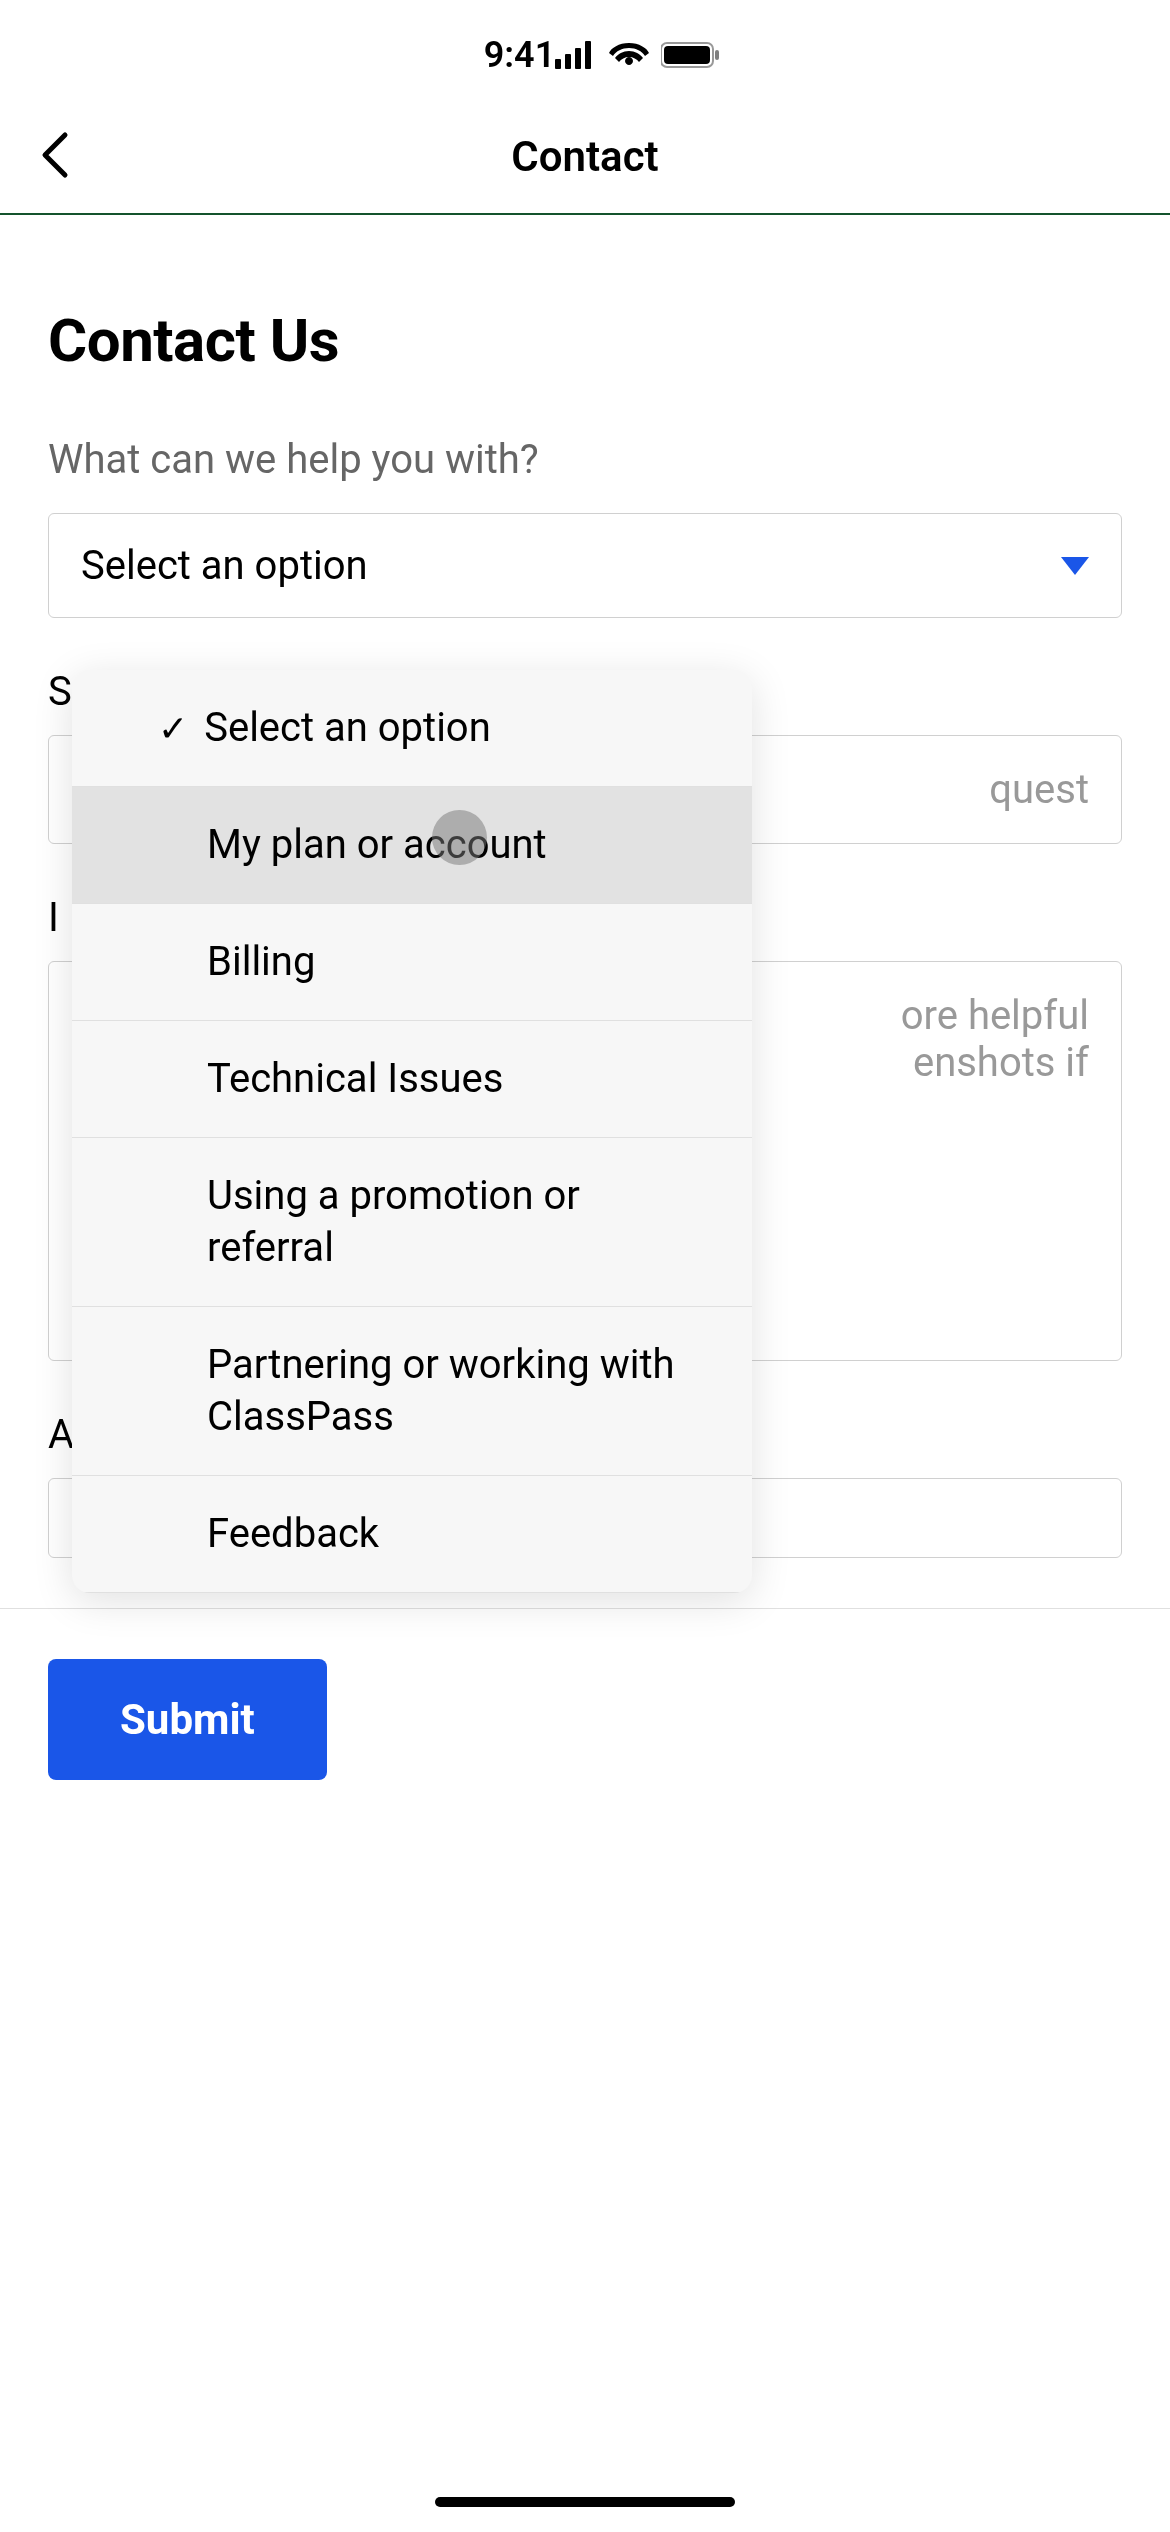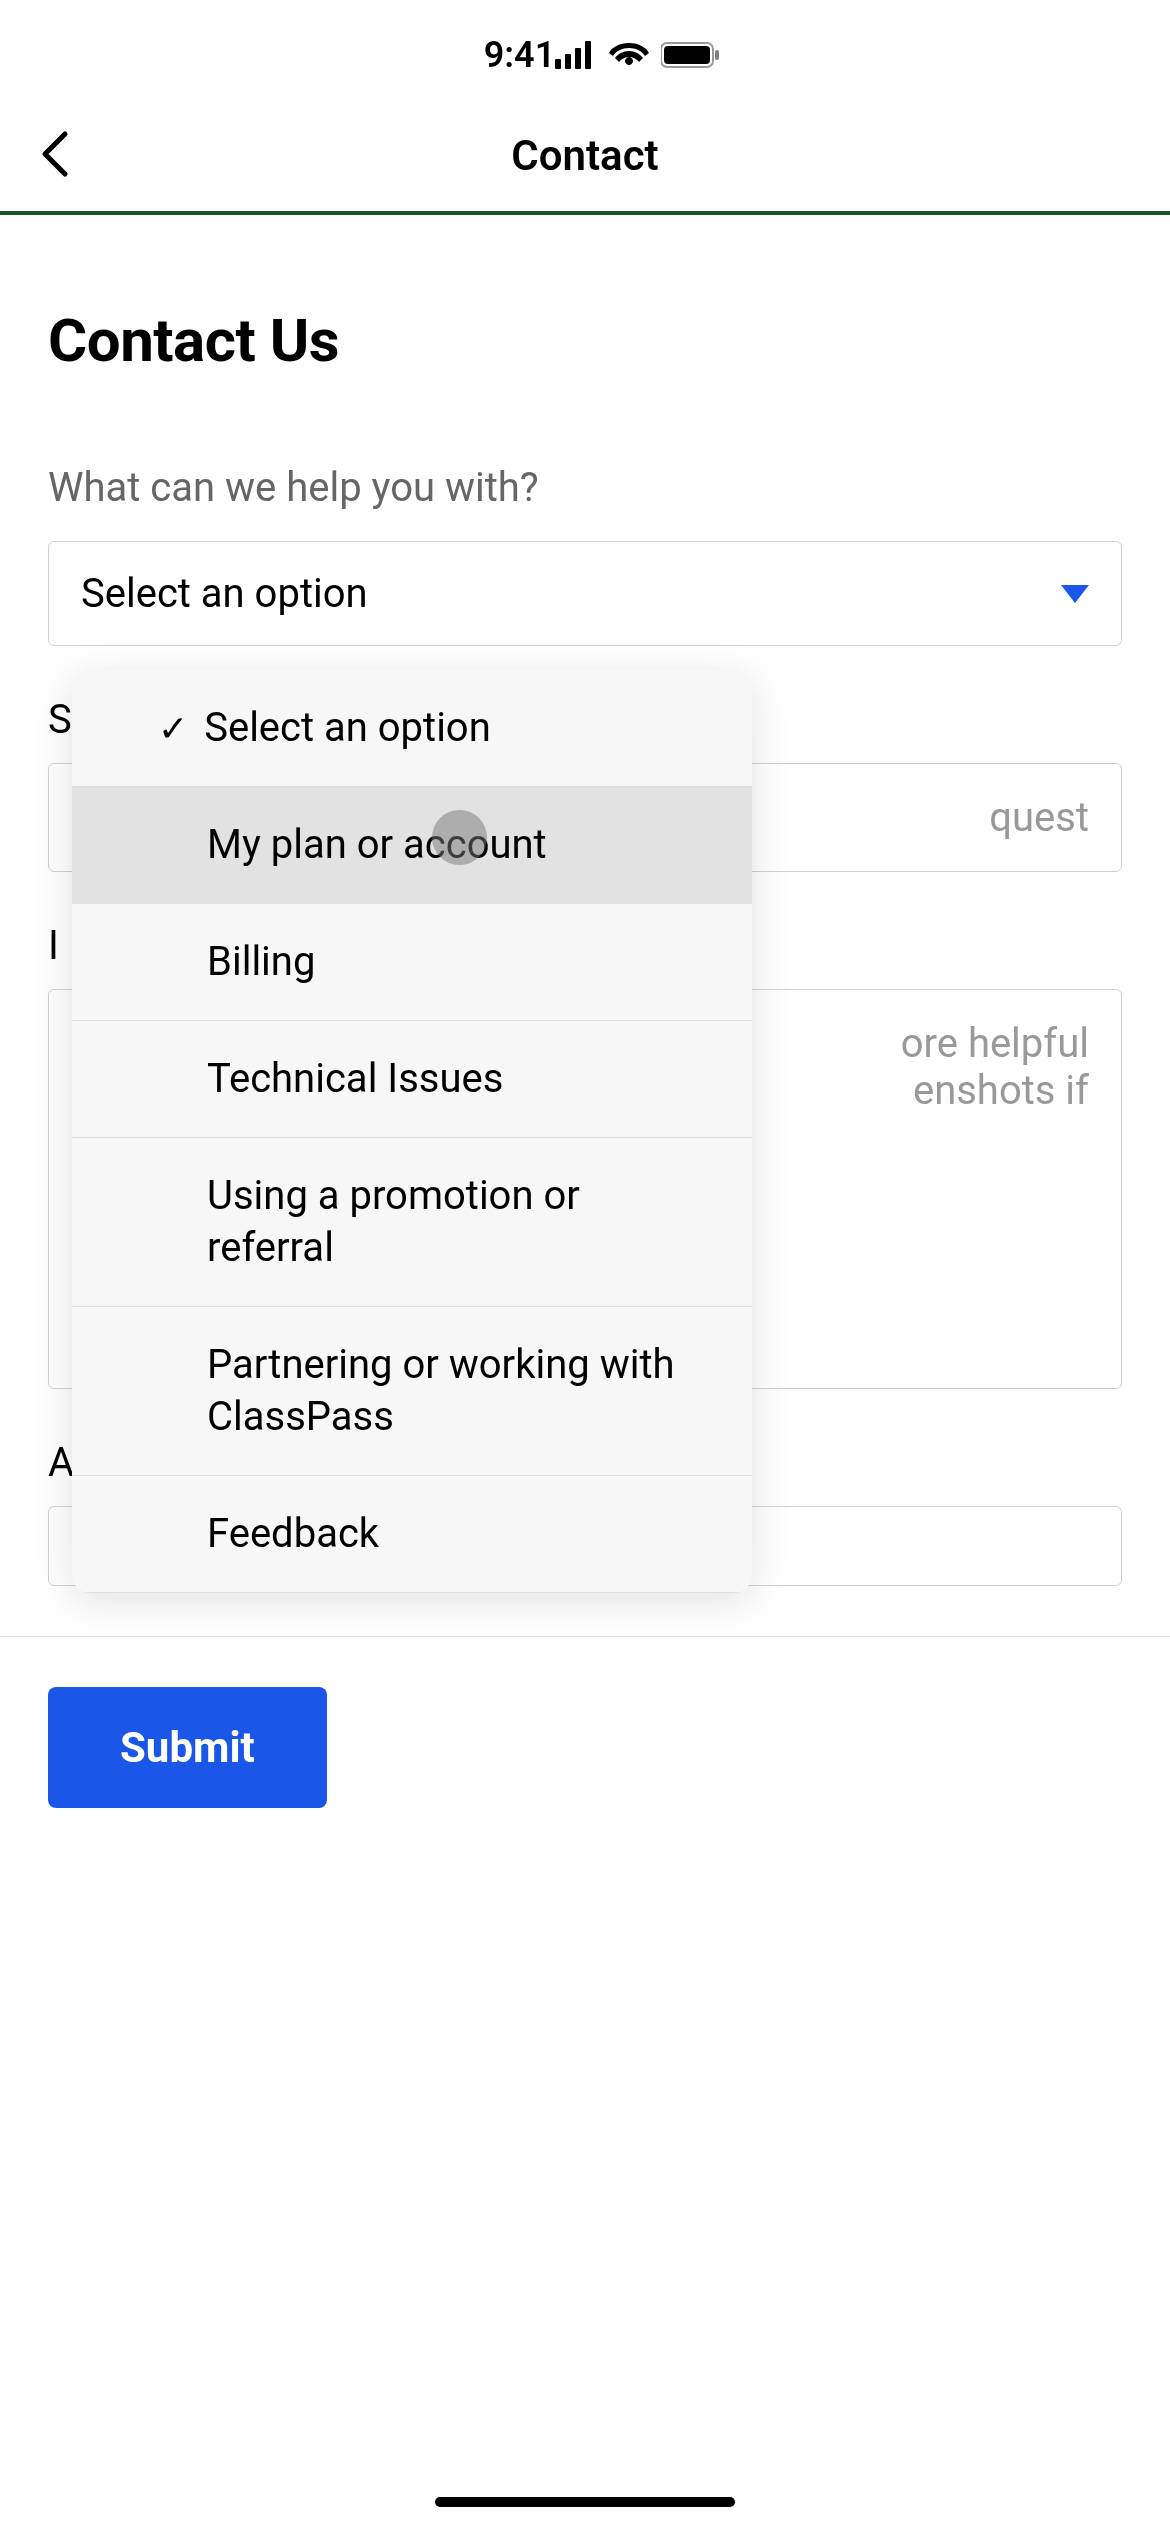--- a/index.html
+++ b/index.html
@@ -38,21 +38,21 @@
       gap: 12px;
     }
     
     
     .nav-bar {
       display: flex;
       align-items: center;
       justify-content: center;
       position: relative;
       padding: 20px 30px;
-      border-bottom: 4px solid #14532d;
+      border-bottom: 2px solid #14532d;
       height: 115px;
     }
     
     .back-button {
       position: absolute;
       left: 40px;
       top: 50%;
       transform: translateY(-50%);
     }
     
@@ -64,21 +64,21 @@
     
     
     .content {
       padding: 90px 48px 0 48px;
     }
     
     .page-heading {
       font-size: 60px;
       font-weight: 700;
       color: #000;
-      margin-bottom: 88px;
+      margin-bottom: 60px;
       letter-spacing: -0.5px;
     }
     
     .field-label {
       font-size: 40px;
       color: #666;
       margin-bottom: 30px;
       font-weight: 400;
     }
     

